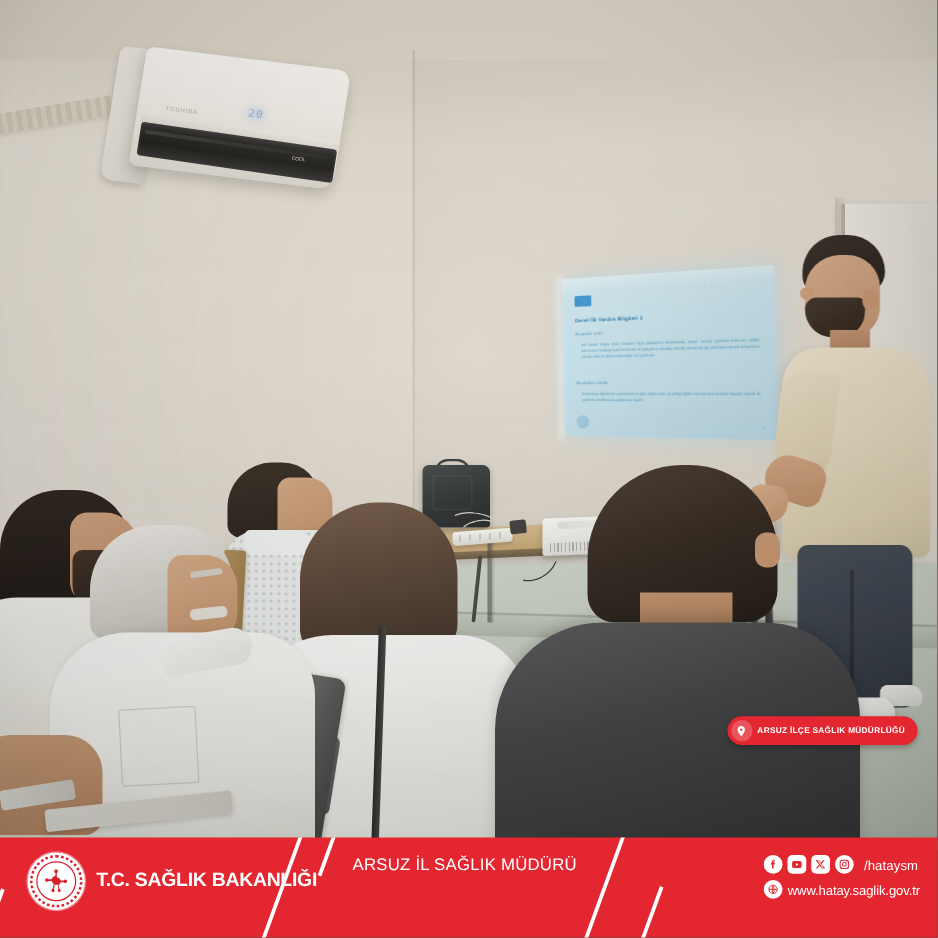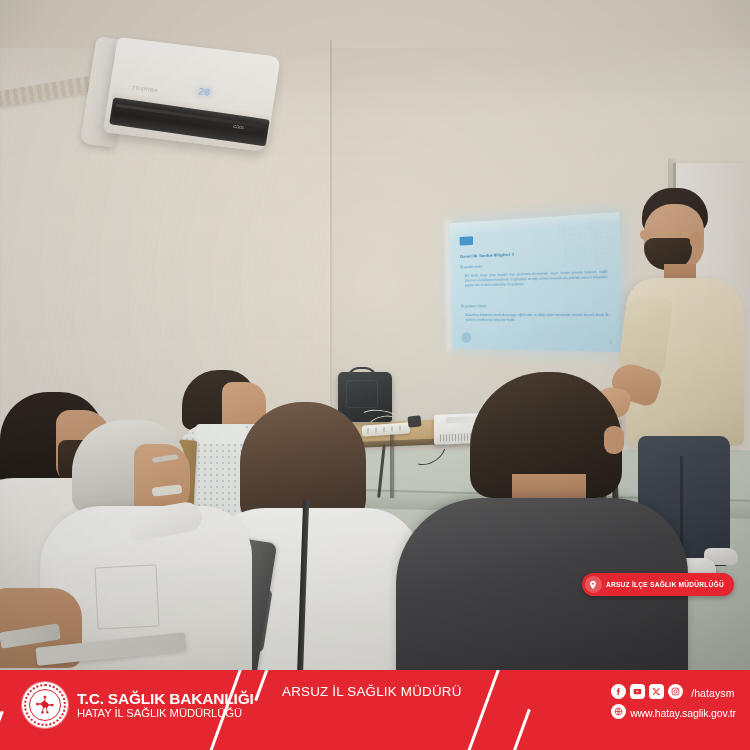--- a/index.html
+++ b/index.html
@@ -502,21 +502,20 @@
     <div class="slash s5"></div>
 
     <div class="f-left">
       <span class="emblem">
         <svg viewBox="0 0 24 24" fill="#d8202c">
           <path d="M12 1.5c-1 0-1.7.8-1.7 1.8 0 .7.4 1.3 1 1.6v2.4c-1.6.3-2.9 1.4-3.4 2.9H5.1c-.4-.7-1.3-1-2-.6-.8.4-1 1.4-.6 2.1.4.7 1.3 1 2 .6.3-.1.5-.4.6-.6h2.8c.3 1 1 1.9 1.9 2.4L9 18.6c-.7.1-1.3.8-1.2 1.6.1.8.8 1.3 1.6 1.2.8-.1 1.3-.8 1.2-1.6-.1-.4-.3-.7-.6-.9l.7-4c.8.3 1.7.3 2.5 0l.7 4c-.6.4-.8 1.2-.4 1.8.4.6 1.2.8 1.8.4.6-.4.8-1.2.4-1.8-.2-.3-.5-.5-.9-.6l-.8-3.5c.9-.5 1.6-1.4 1.9-2.4h2.8c.3.7 1.2 1 2 .6.7-.4 1-1.3.6-2.1-.4-.7-1.3-1-2-.6-.3.1-.5.4-.6.6h-2.8c-.5-1.5-1.8-2.6-3.4-2.9V4.9c.6-.3 1-.9 1-1.6 0-1-.8-1.8-1.8-1.8z"></path>
         </svg>
       </span>
       <span class="f-names">
         <span class="f-n1">T.C. SAĞLIK BAKANLIĞI</span>
-        <span class="f-n2">HATAY İL SAĞLIK MÜDÜRLÜĞÜ</span>
       </span>
     </div>
 
     <div class="f-center">
       <span class="f-c2">ARSUZ İL SAĞLIK MÜDÜRÜ</span>
     </div>
 
     <div class="f-right">
       <div class="f-row">
         <span class="sico">

